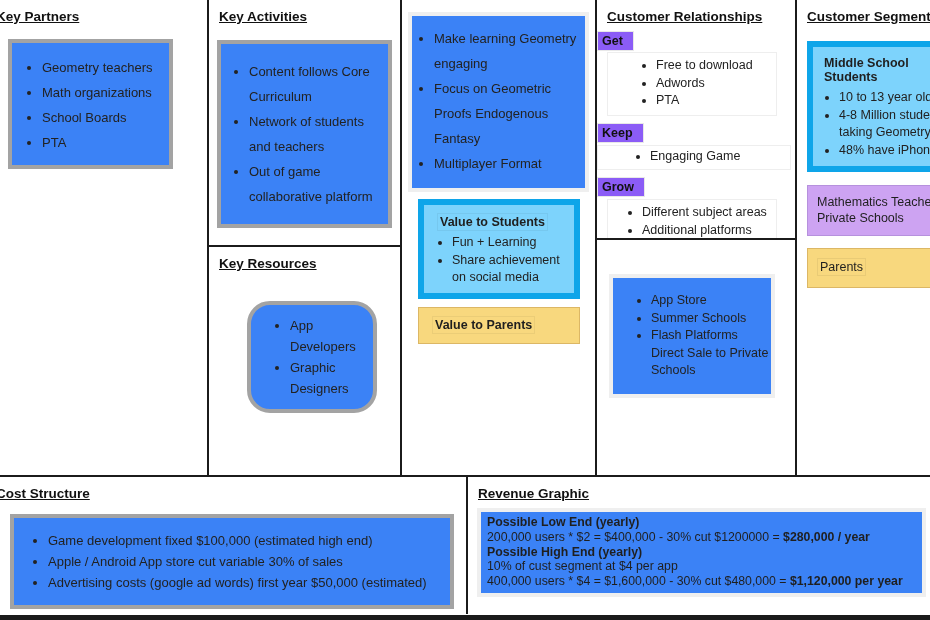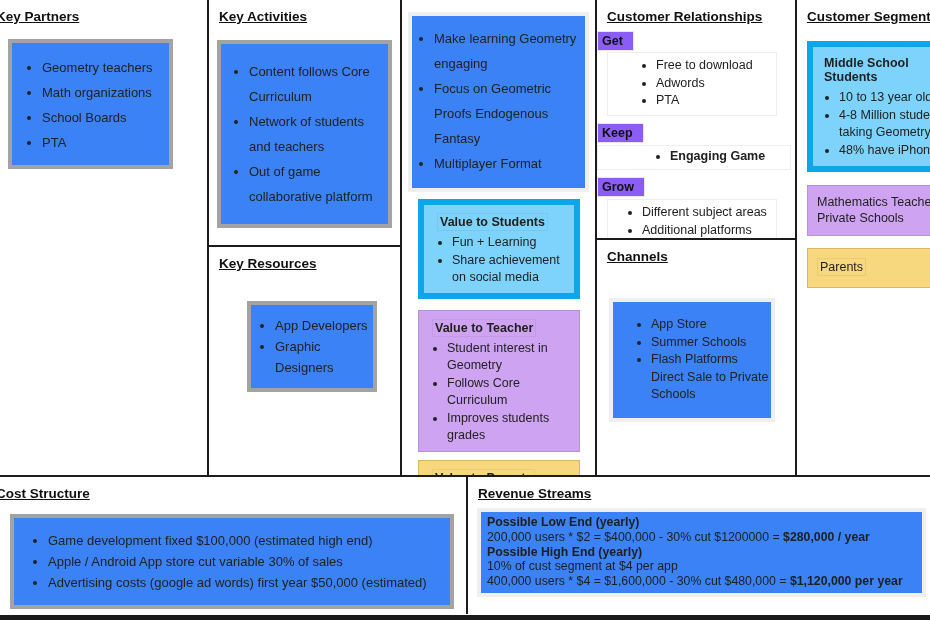--- a/index.html
+++ b/index.html
@@ -33,21 +33,21 @@
   ul.med li { font-size:13px; line-height:21px; }
   ul.tight { padding-left:26px; }
   ul.tight li { font-size:12.5px; line-height:17.5px; }
   li.prewrap { white-space:pre-line; }
 
   
   .kp-box { margin:15px 34px 0 8px; padding:12px 2px 10px 4px; }
 
   
   .ka-box { margin:16px 8px 0 8px; padding:15px 4px 15px 2px; }
-  .kr-box { margin:30px 23px 0 38px; padding:10px 2px; }
+  .kr-box { margin:30px 23px 0 38px; padding:10px 17px;border-radius:23px; }
   .kr-box ul.med { padding-left:22px; }
 
   
   .vp-box { margin:12px 6px 0 6px; padding:10px 2px 12px 0; }
   .vp-box ul.loose { padding-left:22px; }
   .cbox { margin-left:16px; width:162px; padding:7px 4px 6px 4px; }
   .cbox-title { font-weight:bold; font-size:12.5px; margin:1px 0 3px 9px;
                 border:1px solid rgba(0,0,0,0.05); padding:1px 2px; display:inline-block; }
   .cbox ul.tight { padding-left:24px; }
   .blue   { background:#7dd3fc; border:6px solid #0ea5e9; }
@@ -57,21 +57,21 @@
   .vtt { margin-top:11px; }
   .vtp { margin-top:8px; }
 
   
   .glabel { display:inline-block; font-weight:bold; font-size:12.5px; color:#111;
             border:1px solid #e8e8e8; padding:2px 10px 2px 4px; margin:7px 0 0 0; background:#8b5cf6; }
   .cr-box { border:1px solid #eeeeee; background:#fff; }
   .get-box  { margin:1px 18px 0 10px; padding:4px 0 5px 0; }
   .get-box ul { padding-left:48px; }
   .keep-box { margin:2px 4px 0 0; padding:2px 0 4px 0; }
-  .keep-box ul { padding-left:72px;font-weight:bold; }
+  .keep-box ul { padding-left:52px; }
   .grow-box { margin:2px 18px 0 10px; padding:4px 0 6px 0; }
   .grow-box ul { padding-left:34px; }
 
   
   .ch-box { margin:34px 20px 0 12px; padding:14px 0 14px 0; }
   .ch-box ul { padding-left:38px; }
   .ch-box li { font-size:12.5px; line-height:17.5px; }
 
   
   .seg { margin-left:10px; width:160px; }
@@ -144,28 +144,20 @@
           <li>Multiplayer Format</li>
         </ul>
       </div>
       <div class="cbox blue vts">
         <div class="cbox-title">Value to Students</div>
         <ul class="tight">
           <li>Fun + Learning</li>
           <li>Share achievement on social media</li>
         </ul>
       </div>
-      <div class="cbox purple vtt">
-        <div class="cbox-title">Value to Teacher</div>
-        <ul class="tight">
-          <li>Student interest in Geometry</li>
-          <li>Follows Core Curriculum</li>
-          <li>Improves students grades</li>
-        </ul>
-      </div>
       <div class="cbox yellow vtp">
         <div class="cbox-title">Value to Parents</div>
         
       </div>
     </section>
 
     <section class="col col4">
       <div class="sub-top cr">
         <h2 class="hdr">Customer Relationships</h2>
         <div class="glabel">Get</div>
@@ -184,21 +176,20 @@
         </div>
         <div class="glabel">Grow</div>
         <div class="cr-box grow-box">
           <ul class="tight">
             <li>Different subject areas</li>
             <li class="prewrap">Additional platforms (Flash)</li>
           </ul>
         </div>
       </div>
       <div class="sub-bot">
-        <h2 class="hdr">Channels</h2>
         <div class="wbox ch-box faint">
           <ul>
             <li>App Store</li>
             <li>Summer Schools</li>
             <li class="prewrap">Flash Platforms
 Direct Sale to Private Schools</li>
           </ul>
         </div>
       </div>
     </section>
@@ -229,21 +220,21 @@
       <div class="wbox cost-box">
         <ul class="med">
           <li>Game development fixed $100,000 (estimated high end)</li>
           <li>Apple / Android App store cut variable 30% of sales</li>
           <li>Advertising costs (google ad words)  first year $50,000 (estimated)</li>
         </ul>
       </div>
     </section>
 
     <section class="bcell rev">
-      <h2 class="hdr">Revenue Streams</h2>
+      <h2 class="hdr">Revenue Graphic</h2>
       <div class="wbox rev-box faint">
         <p><span></span><span class="b">Possible Low End (yearly)</span></p>
         <p><span>200,000 users * $2 = $400,000 - 30% cut $1200000 = </span><span class="b">$280,000 / year Possible High End (yearly)</span></p>
         <p><span>10% of cust segment at $4 per app</span><span class="b"></span></p>
         <p><span>400,000 users * $4 = $1,600,000 - 30% cut $480,000 = </span><span class="b">$1,120,000 per year</span></p>
       </div>
     </section>
   </div>
 
   <div class="bottom-bar"></div>

